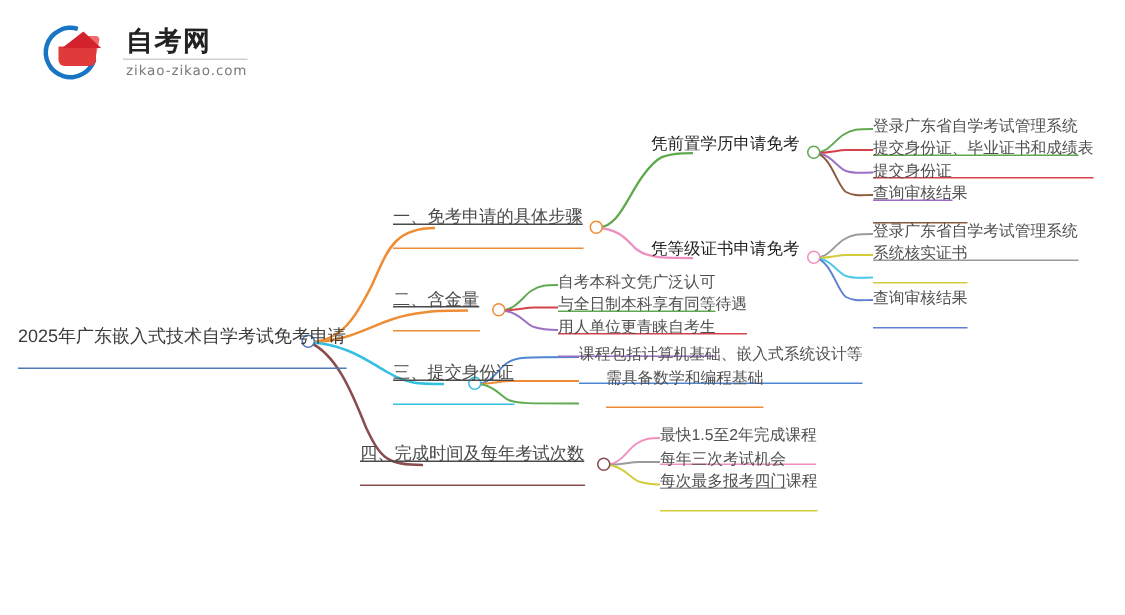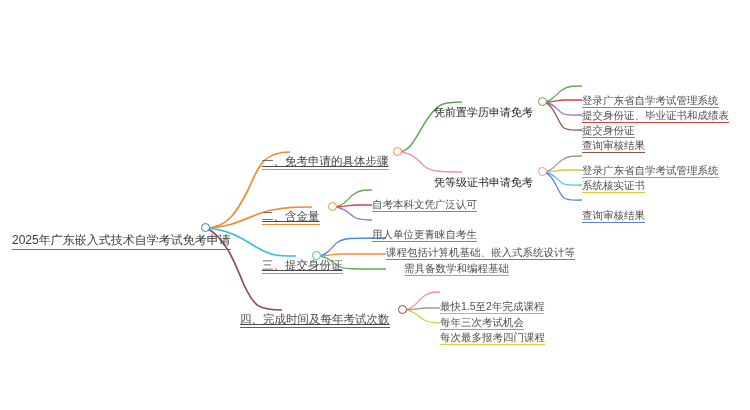--- a/index.html
+++ b/index.html
@@ -84,22 +84,21 @@
     position: absolute;
     left: 0; top: 0;
     width: 750px; height: 410px;
     pointer-events: none;
   }
   
   .node {
     position: absolute;
     white-space: nowrap;
     line-height: 1.15;
-    padding-bottom: 1px;
-    margin-top: 16px;
+    padding-bottom: 13px;
   }
   .node.root {
     font-size: 12px;
     color: #3b3b3b;
     border-bottom: 1.4px solid #4f78b5;
     left: 12px; top: 218px;
   }
   .node.lvl1 {
     font-size: 11.5px;
     color: #4a4a4a;
@@ -122,20 +121,32 @@
     border-radius: 50%;
     background: #ffffff;
     border: 1.6px solid #888;
   }
 </style>
 </head>
 <body>
 
 <div id="canvas">
 
+  <div id="logo">
+    <div id="logo-mark">
+      <div class="ring"></div>
+      <div class="cap-shine"></div>
+      <div class="cap-body"></div>
+      <div class="cap-top"></div>
+    </div>
+    <div id="logo-text">
+      <div id="logo-cn">自考网</div>
+      <div id="logo-url">zikao-zikao.com</div>
+    </div>
+  </div>
 
   <svg id="wires" viewBox="0 0 750 410" xmlns="http://www.w3.org/2000/svg" fill="none">
 
     <path d="M206,228 C228,228 238,210 248,190 C258,168 262,152 290,152" stroke="#ef8c34" stroke-width="1.7"></path>
 
     <path d="M206,228 C236,228 250,214 272,210 C288,207 296,207 312,207" stroke="#ef8c34" stroke-width="1.7"></path>
 
     <path d="M206,228 C232,230 244,240 258,248 C272,256 278,256 296,256" stroke="#33c0e0" stroke-width="1.7"></path>
 
     <path d="M206,228 C224,236 234,260 244,285 C254,306 258,310 282,310" stroke="#8a4c4c" stroke-width="1.7"></path>
@@ -188,20 +199,21 @@
 
   <div class="node lvl2" style="left:434px; top:160px;">凭等级证书申请免考</div>
 
   <div class="node lvl3" style="left:582px; top:148px; border-bottom-color:#9a9a9a;">登录广东省自学考试管理系统</div>
   <div class="node lvl3" style="left:582px; top:163px; border-bottom-color:#d4cc3a;">系统核实证书</div>
   <div class="node lvl3" style="left:582px; top:193px; border-bottom-color:#5f7fd0;">查询审核结果</div>
 
   <div class="node lvl1" style="left:262px; top:194px; border-bottom-color:#ef8c34;">二、含金量</div>
 
   <div class="node lvl3" style="left:372px; top:182px; border-bottom-color:#5fa94f;">自考本科文凭广泛认可</div>
+  <div class="node lvl3" style="left:372px; top:197px; border-bottom-color:#d6424a;">与全日制本科享有同等待遇</div>
   <div class="node lvl3" style="left:372px; top:212px; border-bottom-color:#9a6fc4;">用人单位更青睐自考生</div>
 
   <div class="node lvl1" style="left:262px; top:243px; border-bottom-color:#33c0e0;">三、提交身份证</div>
 
   <div class="node lvl3" style="left:386px; top:230px; border-bottom-color:#4f86d0;">课程包括计算机基础、嵌入式系统设计等</div>
   <div class="node lvl3" style="left:404px; top:246px; border-bottom-color:#ef8c34;">需具备数学和编程基础</div>
 
   <div class="node lvl1" style="left:240px; top:297px; border-bottom-color:#8a4c4c;">四、完成时间及每年考试次数</div>
 
   <div class="node lvl3" style="left:440px; top:284px; border-bottom-color:#ef8fc0;">最快1.5至2年完成课程</div>

